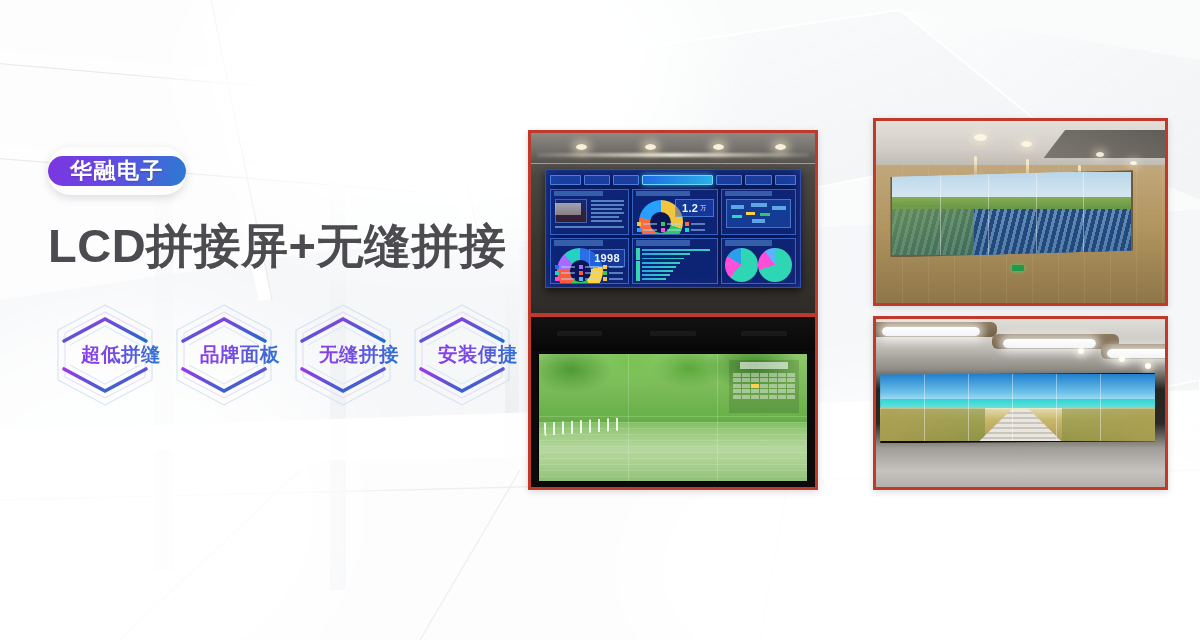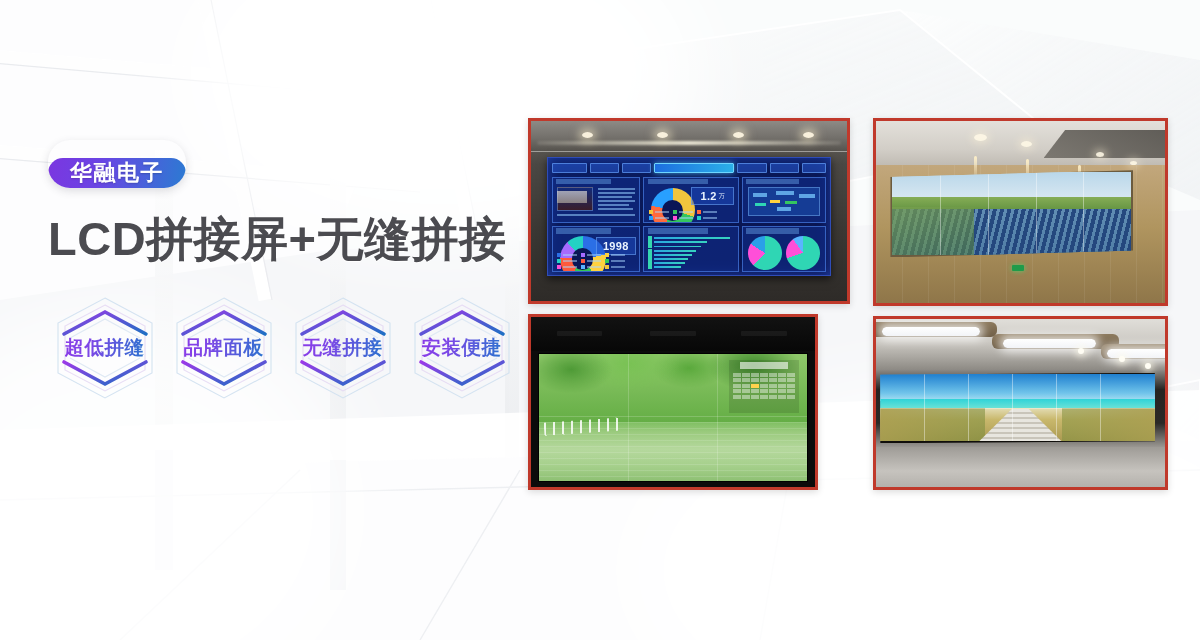--- a/index.html
+++ b/index.html
@@ -16,53 +16,53 @@
   .bg { position:absolute; inset:0; overflow:hidden; }
   .bg svg { position:absolute; inset:0; width:1200px; height:640px; }
   .glow { position:absolute; border-radius:50%; filter:blur(44px); pointer-events:none; }
   .glow.g1 { left:180px; top:-90px; width:520px; height:330px; background:rgba(255,255,255,.96); }
   .glow.g2 { left:620px; top:380px; width:700px; height:380px; background:rgba(255,255,255,.85); }
   .glow.g3 { left:-120px; top:300px; width:480px; height:420px; background:rgba(255,255,255,.8); }
 
   
   .left { position:absolute; left:48px; top:140px; width:470px; }
 
-  .badge { display:flex; align-items:flex-end; height:48px; width:fit-content;
-    border-radius:22px; overflow:hidden; box-shadow:0 3px 9px rgba(60,60,80,.17); }
+  .badge { display:flex; align-items:center; height:48px; width:fit-content;
+    border-radius:22px; overflow:hidden; box-shadow:0 3px 9px rgba(60,60,80,.17);margin-top:7px; }
   .badge .brand { display:flex; align-items:center; padding:0 22px;
     background:linear-gradient(100deg,#7b36e0 0%,#6a45e4 38%,#2b7bd2 100%);
     border-radius:22px; position:relative; z-index:2;
     font-size:22px; font-weight:bold; color:#fff; letter-spacing:1.5px;
     text-shadow:0 1px 2px rgba(0,0,0,.18); }
   .badge .cat { display:flex; align-items:center; padding:0 20px 0 34px;
     margin-left:-26px; background:#3b3b3d; border-radius:0 22px 22px 0;
     font-size:19px; font-weight:bold; color:#f4f4f6; letter-spacing:.5px; }
 
   .title { margin-top:26px; font-size:47px; font-weight:bold; letter-spacing:.5px;
     color:#4b4b50; line-height:1.06; white-space:nowrap;
     text-shadow:0 1px 0 rgba(255,255,255,.9); }
   .subtitle { margin-top:11px; font-size:19.5px; color:#8f8f95; letter-spacing:.2px; white-space:nowrap; }
 
   
   .feats { margin-top:28px; display:flex; gap:6px; }
   .feat { position:relative; width:114px; height:112px; display:flex;
-    align-items:center; justify-content:center; }
+    align-items:center; justify-content:flex-end; }
   .feat svg { position:absolute; left:0; top:0; }
   .feat span { position:relative; z-index:3; font-size:19.5px; font-weight:bold;
     letter-spacing:.5px; white-space:nowrap;
     background:linear-gradient(100deg,#8a3be8 0%,#7b48e6 34%,#2a74cf 100%);
     -webkit-background-clip:text; background-clip:text;
     -webkit-text-fill-color:transparent; color:#6b44d8; }
 
   
   .photos { position:absolute; left:528px; top:118px; width:640px; height:372px; }
   .ph { position:absolute; border:3px solid #c0392b; background:#111;
     overflow:hidden; box-shadow:0 2px 7px rgba(0,0,0,.14); }
   .ph .inner { position:absolute; inset:0; overflow:hidden; }
-  .ph-tl { left:0;   top:0;   width:322px; height:186px; }
+  .ph-tl { left:0;   top:12px;   width:290px; height:186px; }
   .ph-tr { left:345px; top:0; width:295px; height:188px; }
   .ph-bl { left:0;   top:196px; width:290px; height:176px; }
   .ph-br { left:345px; top:198px; width:295px; height:174px; }
 
   
   .room-dark { position:absolute; inset:0;
     background:linear-gradient(180deg,#6d6a67 0%,#5c5954 13%,#4b4844 24%,#3b3834 60%,#2e2b28 100%); }
   .ceilpanel { position:absolute; left:-4%; top:0; width:108%; height:17%;
     background:linear-gradient(180deg,#8d8a85 0%,#73706b 55%,#56534e 100%);
     border-bottom:1px solid rgba(255,255,255,.18); }

